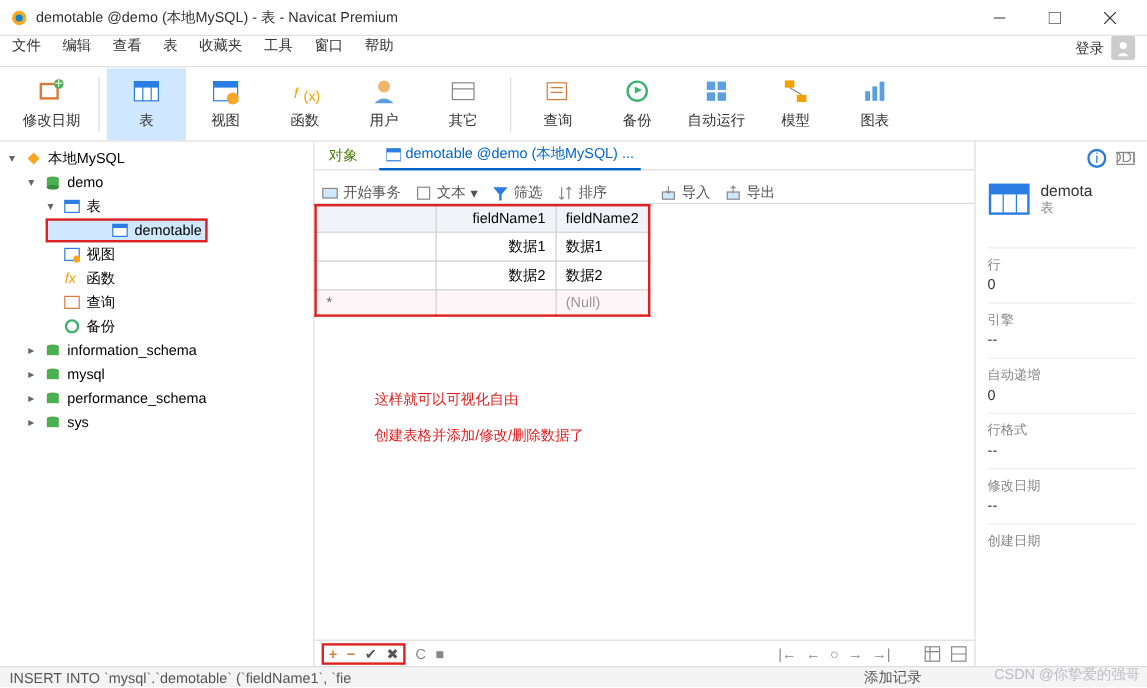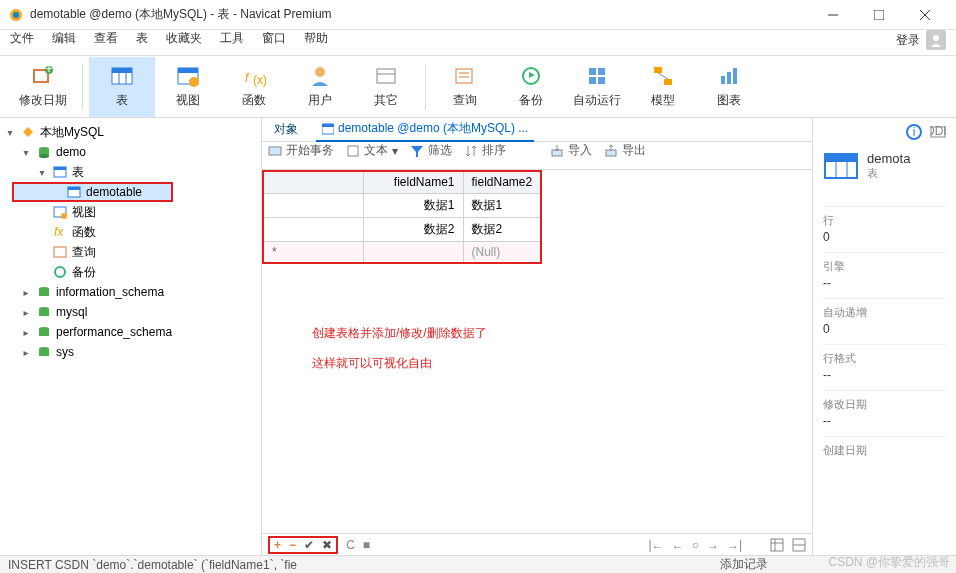--- a/index.html
+++ b/index.html
@@ -21,23 +21,23 @@
 .vsep { width:1px; height:46px; background:#ddd; margin:0 6px; }
 .main { display:flex; height:calc(573px - 30px - 26px - 62px - 18px); }
 .tree { width:262px; border-right:1px solid #dcdcdc; padding:4px 0; overflow:auto; }
 .trow { display:flex; align-items:center; height:20px; padding-left:4px; gap:4px; white-space:nowrap; }
 .trow.sel { background:#cfe8ff; }
 .twist { width:12px; text-align:center; color:#666; font-size:10px; }
 .trow .ic { width:16px; height:16px; display:flex; align-items:center; justify-content:center; }
 .redbox { border:2px solid #e02020; }
 .content { flex:1; display:flex; flex-direction:column; position:relative; }
 .tabs { height:24px; display:flex; align-items:center; border-bottom:1px solid #dcdcdc; padding-left:6px; gap:12px; }
-.tab { display:flex; align-items:center; gap:4px; height:24px; padding:0 6px; color:#0c4a6e; }
+.tab { display:flex; align-items:center; gap:4px; height:24px; padding:0 6px; color:#4d7c0f; }
 .tab.active { color:#0066cc; border-bottom:2px solid #0066cc; }
-.tabtools { height:28px; display:flex; align-items:flex-start; border-bottom:1px solid #dcdcdc; padding:0 6px; gap:12px; color:#555; }
+.tabtools { height:28px; display:flex; align-items:flex-end; border-bottom:1px solid #dcdcdc; padding:0 6px; gap:12px; color:#555; }
 .tabtools .grp { display:flex; align-items:center; gap:4px; }
 .grid-wrap { padding:0; }
 .grid { border:2px solid #e02020; border-collapse:collapse; }
 .grid th, .grid td { border:1px solid #d0d0d0; padding:3px 8px; text-align:left; font-weight:normal; height:22px; }
 .grid th { background:#f0f4f8; }
 .grid th:first-child, .grid td:first-child { width:100px; }
 .grid th:nth-child(2), .grid td:nth-child(2) { width:100px;text-align:right; }
 .nullcell { color:#999; }
 .rowmark { width:12px; color:#666; text-align:center; }
 .annot { position:absolute; top:200px; left:50px; color:#e02020; font-size:20px; line-height:30px; }
@@ -249,21 +249,21 @@
     <div class="trow" style="padding-left:36px">
         <span class="twist">▾</span>
         <span class="ic">
           <svg width="14" height="14">
             <rect x="1" y="2" width="12" height="10" fill="#fff" stroke="#2b7de1"></rect>
             <rect x="1" y="2" width="12" height="3" fill="#2b7de1"></rect>
           </svg>
         </span>
         <span>表</span>
       </div>
-    <div class="trow sel redbox" style="padding-left:52px;margin-left:12px;margin-right:88px">
+    <div class="trow sel redbox" style="padding-left:52px;margin-left:38px;margin-right:88px">
         <span class="ic">
           <svg width="14" height="14">
             <rect x="1" y="2" width="12" height="10" fill="#fff" stroke="#2b7de1"></rect>
             <rect x="1" y="2" width="12" height="3" fill="#2b7de1"></rect>
           </svg>
         </span>
         <span>demotable</span>
       </div>
     <div class="trow" style="padding-left:36px">
         <span class="twist">&nbsp;</span>
@@ -421,22 +421,22 @@
             </tr>
         <tr style="background:#fdf5f8">
               <td class="rowmark">*</td>
               <td></td>
               <td class="nullcell">(Null)</td>
             </tr>
       </tbody>
         </table>
     </div>
     <div class="annot">
+      <div>这样就可以可视化自由</div>
       <div>创建表格并添加/修改/删除数据了</div>
-      <div>这样就可以可视化自由</div>
     </div>
     <div style="flex:1"></div>
     <div class="footer-tools">
       <span class="redgroup">
         <span style="color:#d97b3c;font-weight:bold">+</span>
         <span style="color:#d97b3c;font-weight:bold">−</span>
         <span style="color:#555">✔</span>
         <span style="color:#555">✖</span>
       </span>
       <span>C</span>
@@ -513,19 +513,19 @@
         <div class="plabel">修改日期</div>
         <div class="pval">--</div>
       </div>
     <div class="prow">
         <div class="plabel">创建日期</div>
       </div>
   </div>
 </div>
 
 <div class="statusbar">
-  <span>INSERT CSDN `demo`.`demotable` (`fieldName1`, `fie</span>
+  <span>INSERT INTO `mysql`.`demotable` (`fieldName1`, `fie</span>
   <span class="sp"></span>
   <span>添加记录</span>
   <span style="width:160px"></span>
 </div>
 
 <div class="watermark">CSDN @你挚爱的强哥</div>
 
 </body></html>

